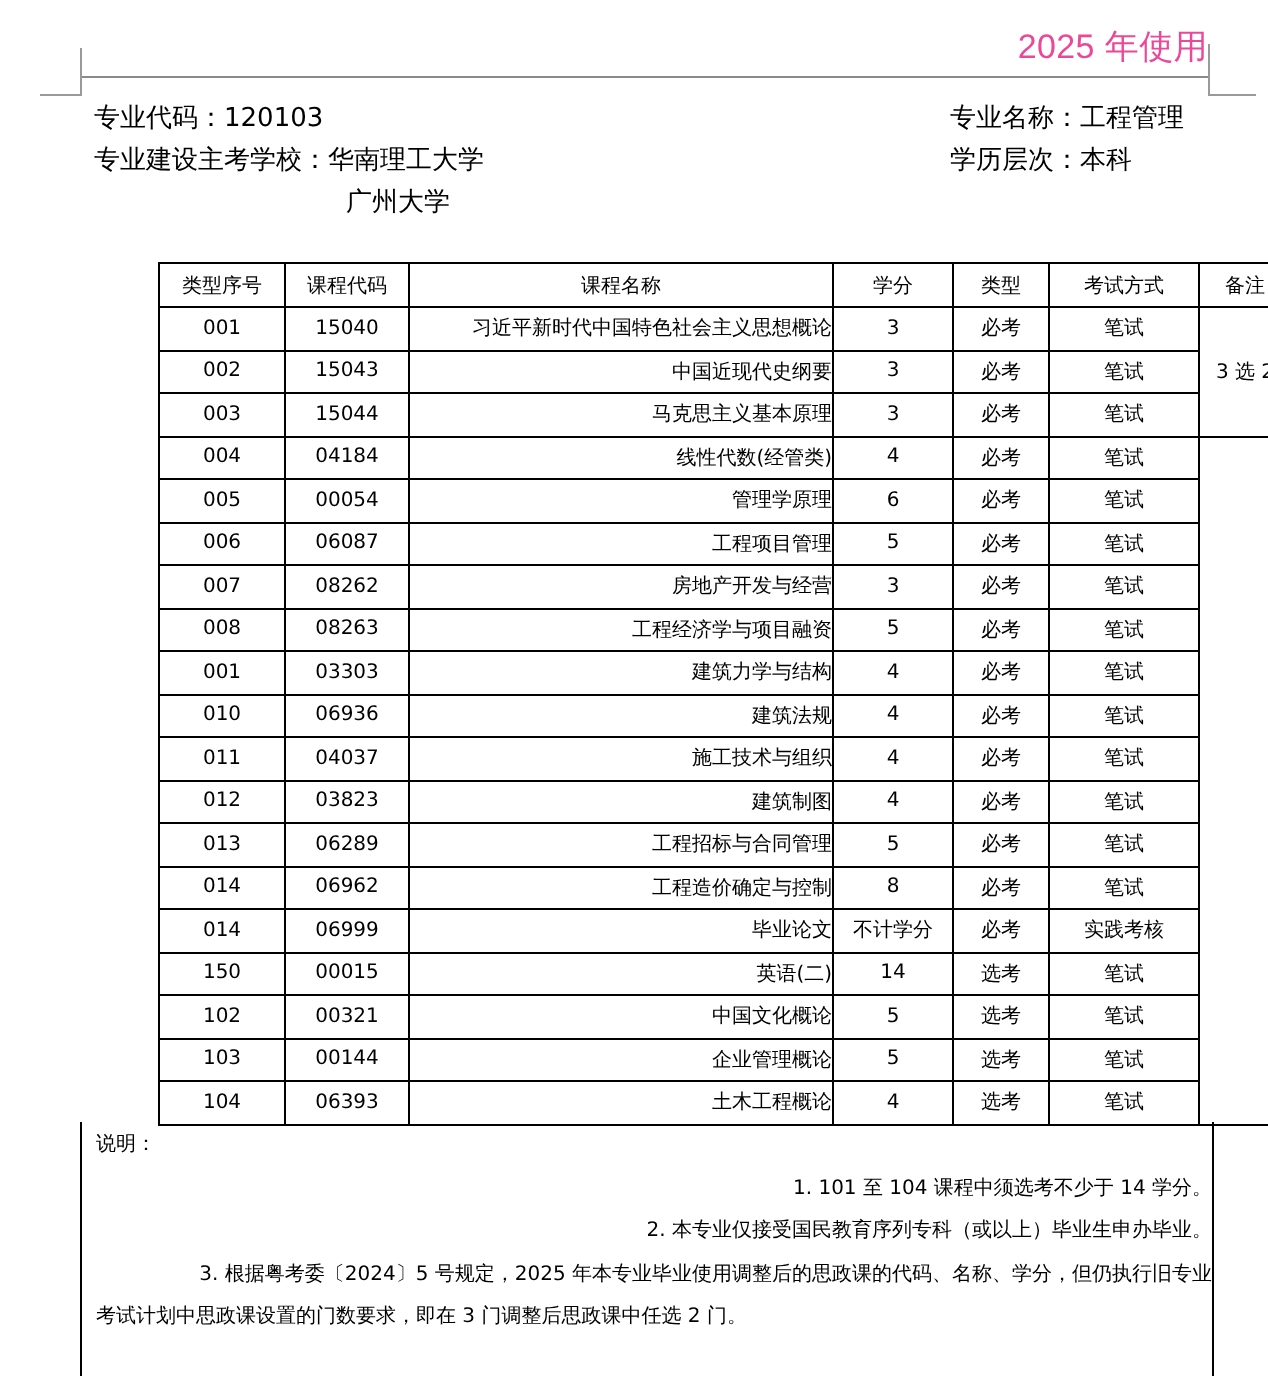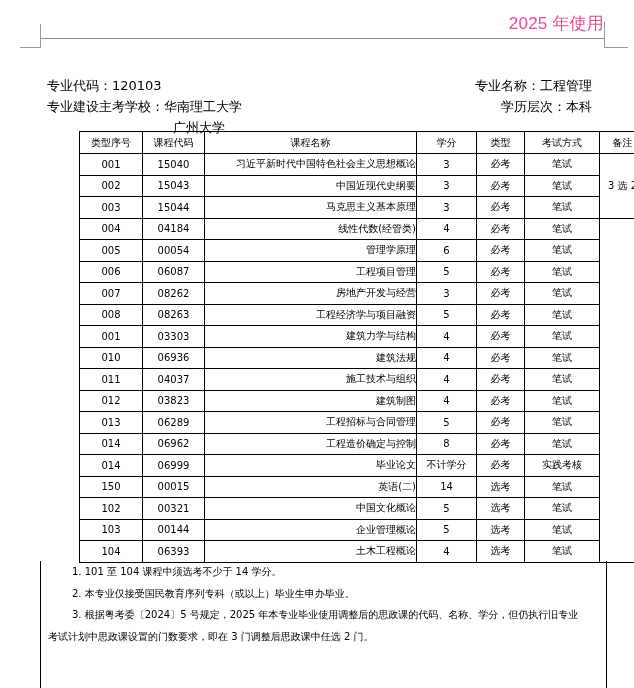--- a/index.html
+++ b/index.html
@@ -6,34 +6,34 @@
   body { width:634px; height:688px; position:relative; overflow:hidden;
          font-family:"DejaVu Sans", "Liberation Sans", sans-serif; color:#000; }
   .year { position:absolute; right:30px; top:12px; font-size:17px; color:#ec4899;
           font-family:"Liberation Sans", "DejaVu Sans", sans-serif; letter-spacing:0.2px; }
   .hline { position:absolute; left:40px; top:38px; width:565px; height:1px; background:#8a8a8a; }
   .corner-l-v { position:absolute; left:40px; top:24px; width:1px; height:14px; background:#9a9a9a; }
   .corner-l-h { position:absolute; left:20px; top:47px; width:20px; height:1px; background:#9a9a9a; }
   .corner-l-v2 { position:absolute; left:40px; top:38px; width:1px; height:10px; background:#9a9a9a; }
   .corner-r-v { position:absolute; left:604px; top:22px; width:1px; height:26px; background:#9a9a9a; }
   .corner-r-h { position:absolute; left:604px; top:47px; width:24px; height:1px; background:#9a9a9a; }
-  .meta { position:absolute; font-size:13px; line-height:21px; white-space:nowrap;margin-top:26px; }
+  .meta { position:absolute; font-size:13px; line-height:21px; white-space:nowrap; }
   .meta-left { left:47px; top:49px; }
-  .meta-right { left:475px; top:49px;text-align:right; }
+  .meta-right { left:475px; top:49px; }
   .indent { padding-left:126px; }
   table.plan { position:absolute; left:40px; top:131px; width:566px; border-collapse:collapse;
                table-layout:fixed; font-size:10px;margin-left:39px; }
   table.plan th, table.plan td { border:1px solid #000; height:20.5px; padding:0; text-align:center;
                font-weight:normal; white-space:nowrap; overflow:hidden; }
   table.plan td.name { text-align:right; padding-left:7px; }
   table.plan th { height:21px; }
   .notes { position:absolute; left:40px; top:561px; width:565px; height:130px;
            border-left:1px solid #000; border-right:1px solid #000; font-size:10px; line-height:21.5px; }
   .notes .title { padding-left:7px; padding-top:1px; }
-  .notes .item { padding-left:31px; }
+  .notes .item { padding-left:31px;text-align:right; }
   .notes .cont { padding-left:7px; }
 </style>
 </head>
 <body>
 
 <div class="year">2025 年使用</div>
 <div class="hline"></div>
 <div class="corner-l-v"></div>
 <div class="corner-l-v2"></div>
 <div class="corner-l-h"></div>
@@ -234,17 +234,18 @@
         <td>06393</td>
         <td class="name">土木工程概论</td>
         <td>4</td>
         <td>选考</td>
         <td>笔试</td>
       </tr>
     </tbody>
 </table>
 
 <div class="notes">
+  <div class="title">说明：</div>
   <div class="item">1. 101 至 104 课程中须选考不少于 14  学分。</div>
   <div class="item">2. 本专业仅接受国民教育序列专科（或以上）毕业生申办毕业。</div>
   <div class="item">3. 根据粤考委〔2024〕5 号规定，2025 年本专业毕业使用调整后的思政课的代码、名称、学分，但仍执行旧专业</div>
   <div class="cont">考试计划中思政课设置的门数要求，即在 3 门调整后思政课中任选 2 门。</div>
 </div>
 
 </body></html>

